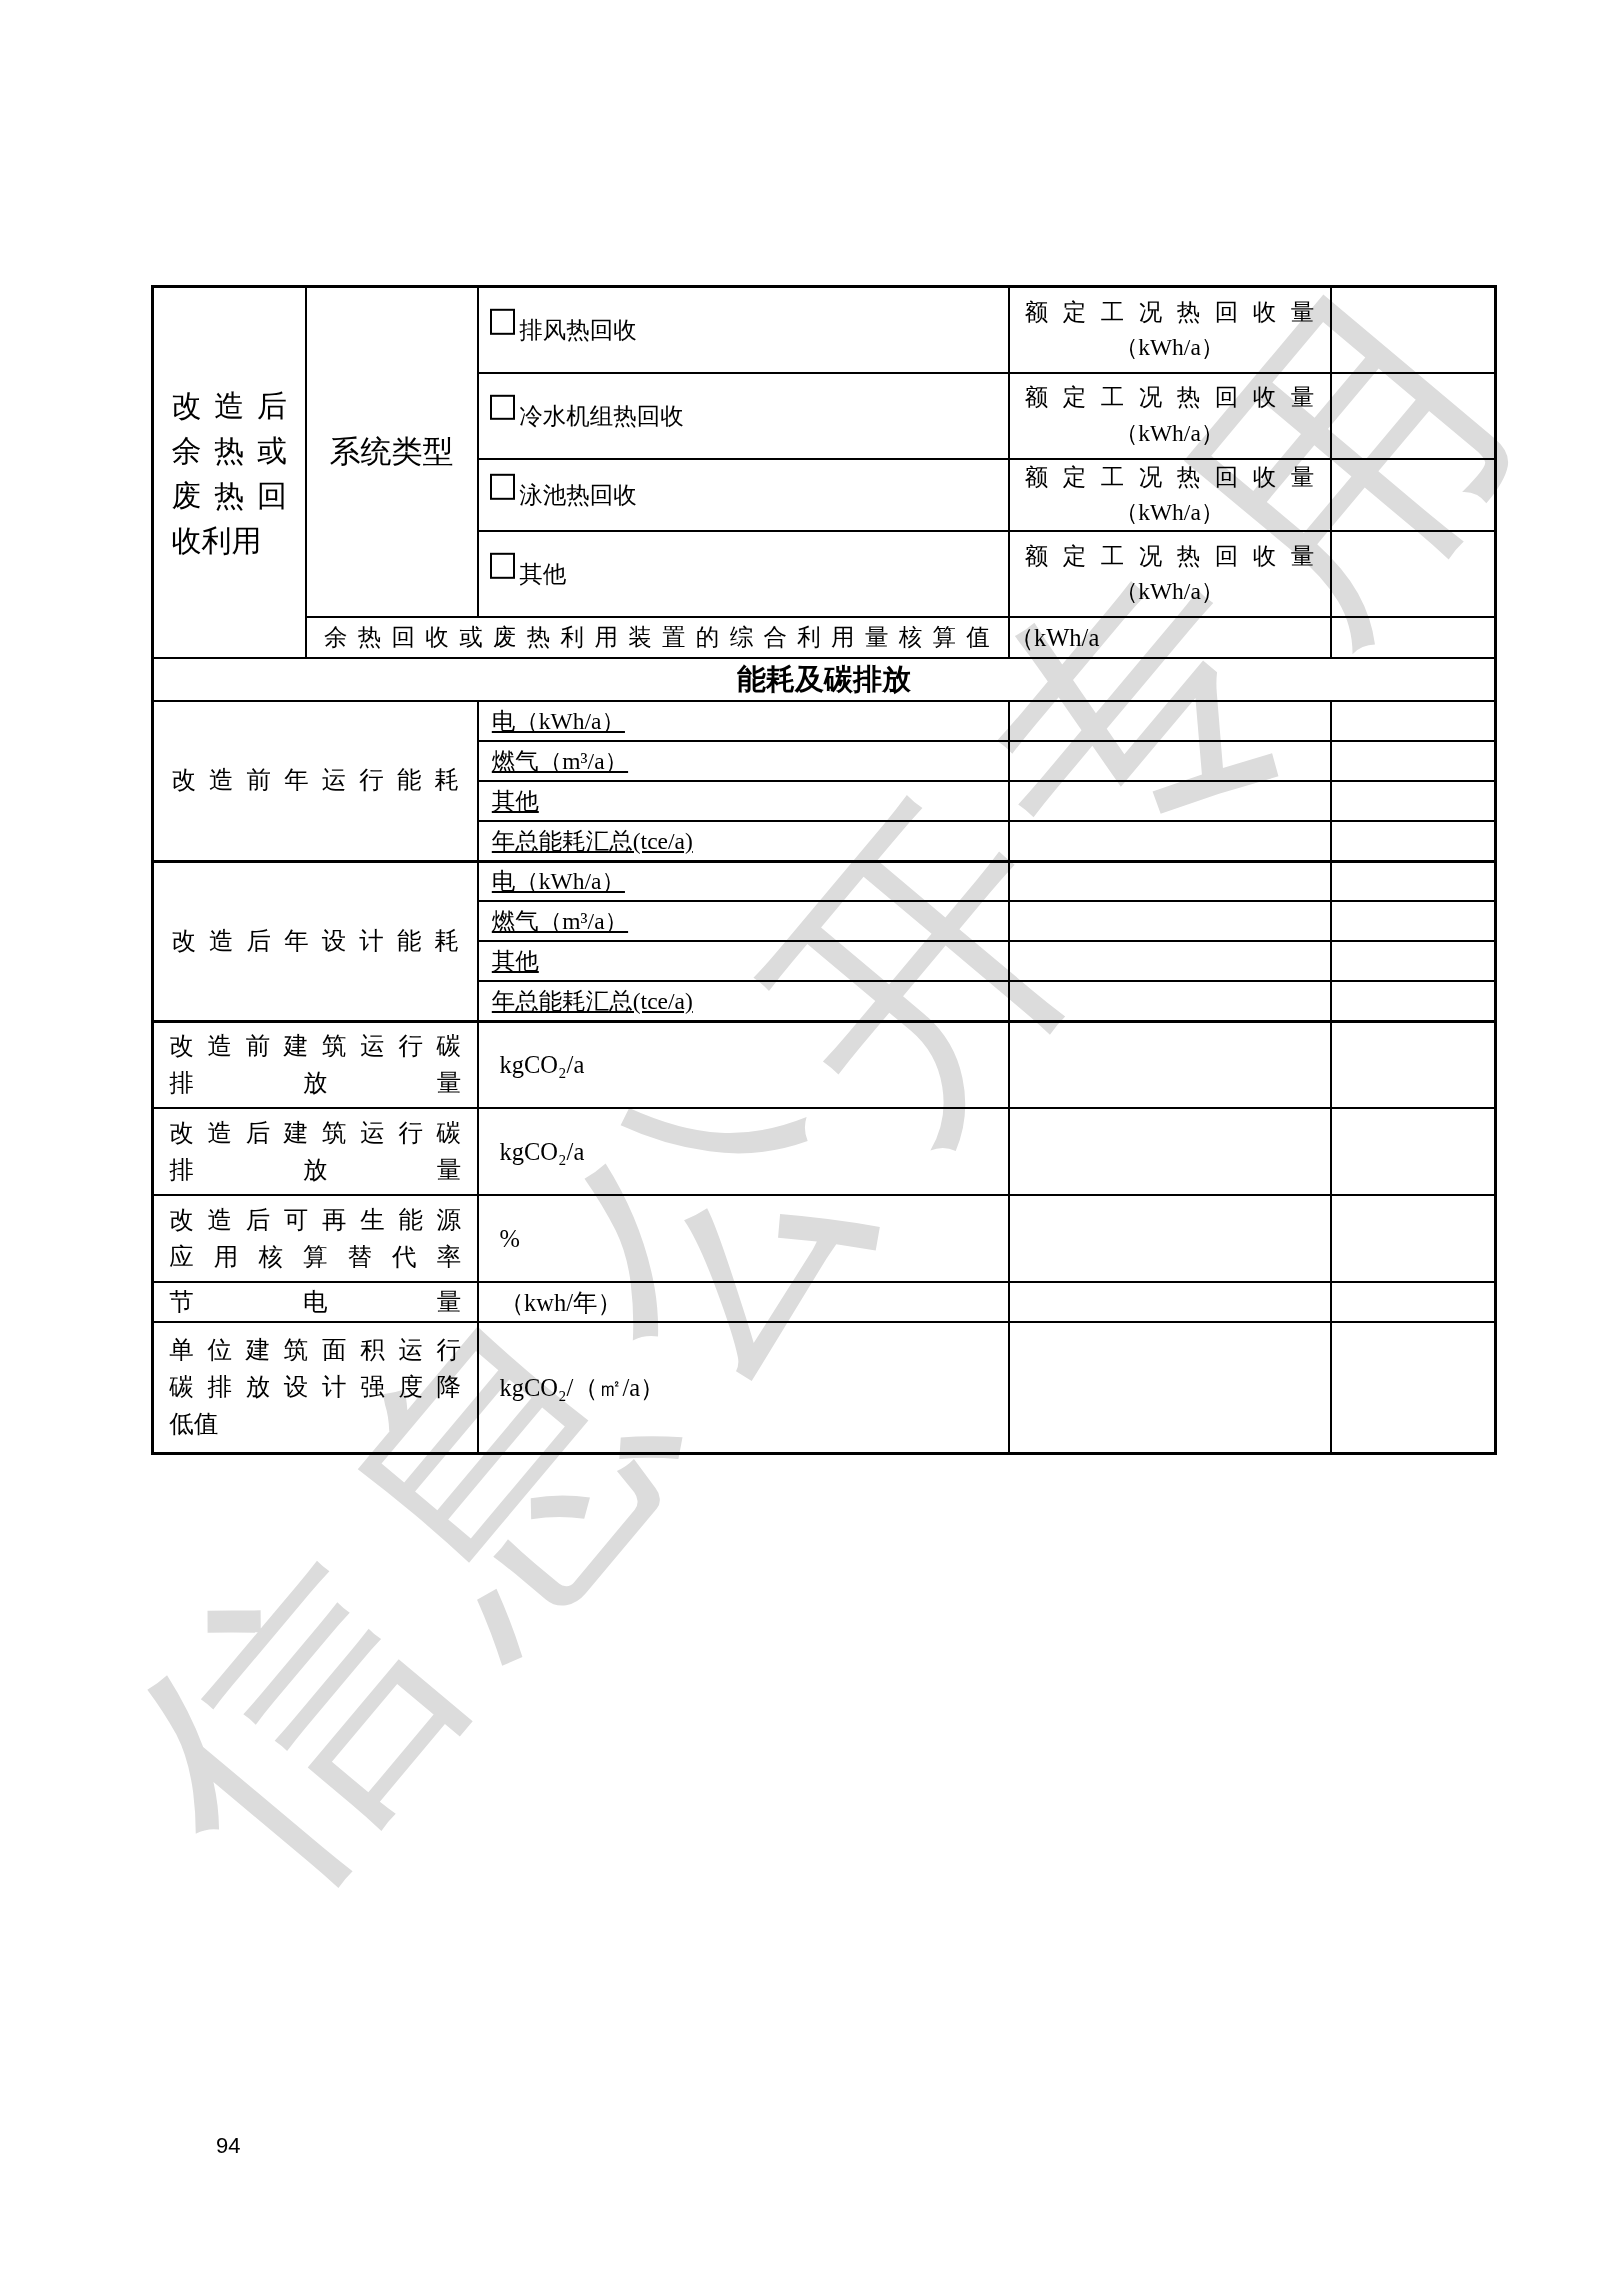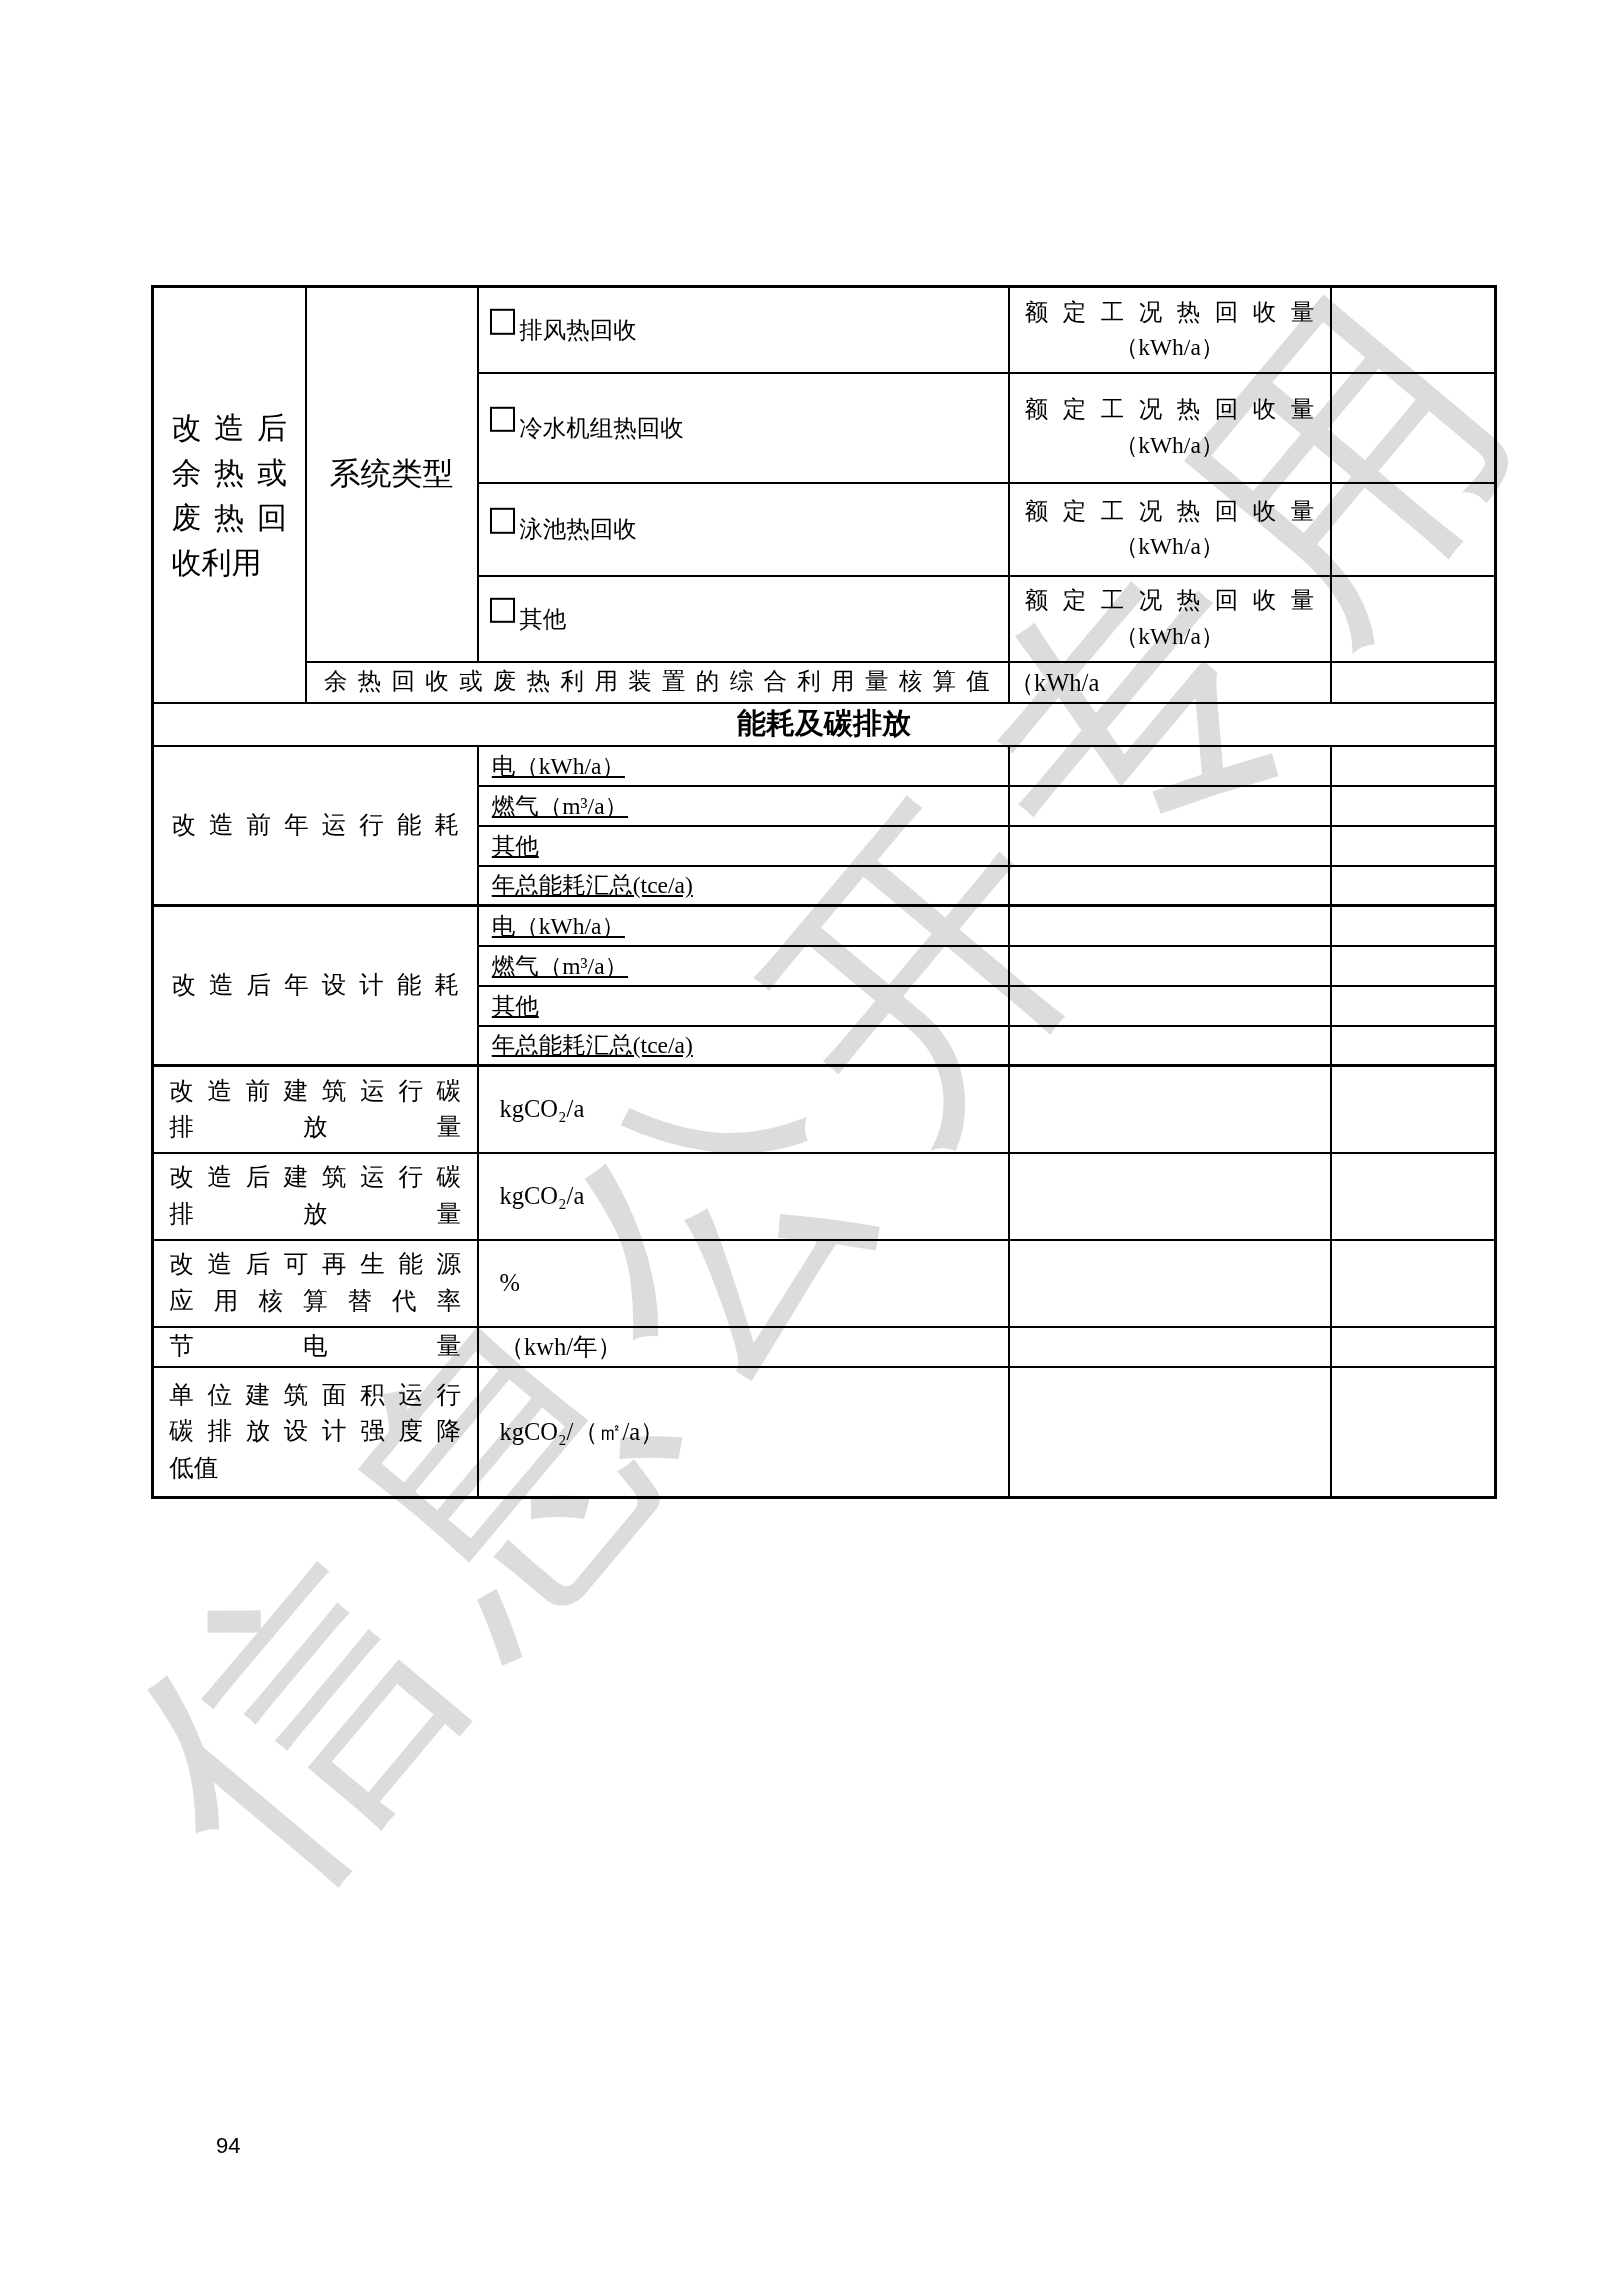--- a/index.html
+++ b/index.html
@@ -104,21 +104,21 @@
               <span>k</span>
               <span>W</span>
               <span>h</span>
               <span>/</span>
               <span>a</span>
               <span>）</span>
             </div>
           </td>
       <td></td>
     </tr>
-    <tr style="height:110px">
+    <tr style="height:86px">
       <td class="cb">
         <span class="cbx"></span><span class="cbl">冷水机组热回收</span>
       </td>
       <td class="u2">
             <div class="jline">
               <span>额</span>
               <span>定</span>
               <span>工</span>
               <span>况</span>
               <span>热</span>
@@ -131,21 +131,21 @@
               <span>k</span>
               <span>W</span>
               <span>h</span>
               <span>/</span>
               <span>a</span>
               <span>）</span>
             </div>
           </td>
       <td></td>
     </tr>
-    <tr style="height:93px">
+    <tr style="height:72px">
       <td class="cb">
         <span class="cbx"></span><span class="cbl">泳池热回收</span>
       </td>
       <td class="u2">
             <div class="jline">
               <span>额</span>
               <span>定</span>
               <span>工</span>
               <span>况</span>
               <span>热</span>

